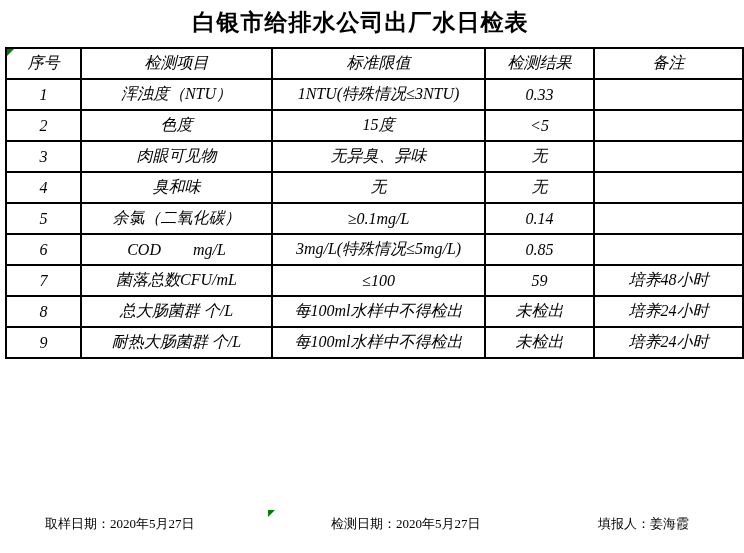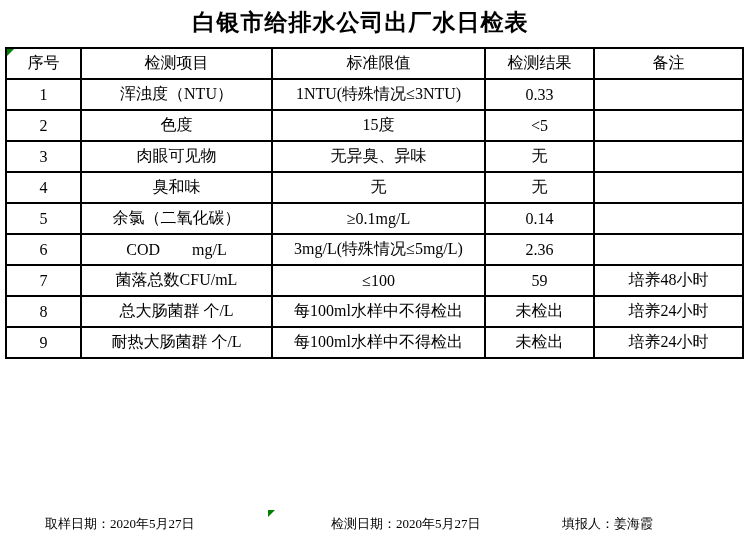--- a/index.html
+++ b/index.html
@@ -11,41 +11,42 @@
   }
   .title {
     position:absolute; top:7px; left:0; width:721px;
     text-align:center; font-size:23px; font-weight:bold;
     letter-spacing:1px;
   }
   table.report {
     position:absolute; left:5px; top:47px;
     width:737px; table-layout:fixed;
     border-collapse:collapse;
+    font-style:italic;
   }
   table.report td, table.report th {
     border:2px solid #000000;
     height:31px;
     text-align:center; vertical-align:middle;
     font-size:16px; font-weight:normal;
     white-space:pre; overflow:hidden;
     padding:0 1px;
   }
   td.c-item { font-size:16px; }
   .err-tri {
     position:absolute; width:0; height:0;
     border-top:7px solid #008000;
     border-right:7px solid transparent;
   }
   .tri-top-left { left:7px; top:49px; }
   .tri-below-table { left:268px; top:510px; }
   .footer-item { position:absolute; font-size:13px; white-space:pre; }
   .f1 { left:45px;  top:515px; }
   .f2 { left:331px; top:515px; }
-  .f3 { left:562px; top:515px; }
+  .f3 { left:598px; top:515px; }
 </style>
 </head>
 <body>
 
 <div class="title">白银市给排水公司出厂水日检表</div>
 
 <table class="report">
   <colgroup>
     <col style="width:75px">
       <col style="width:191px">
@@ -93,21 +94,21 @@
       <td>5</td>
       <td class="c-item">余氯（二氧化碳）</td>
       <td>≥0.1mg/L</td>
       <td>0.14</td>
       <td></td>
     </tr>
     <tr>
       <td>6</td>
       <td class="c-item">COD        mg/L</td>
       <td>3mg/L(特殊情况≤5mg/L)</td>
-      <td>2.36</td>
+      <td>0.85</td>
       <td></td>
     </tr>
     <tr>
       <td>7</td>
       <td class="c-item">菌落总数CFU/mL</td>
       <td>≤100</td>
       <td>59</td>
       <td>培养48小时</td>
     </tr>
     <tr>

